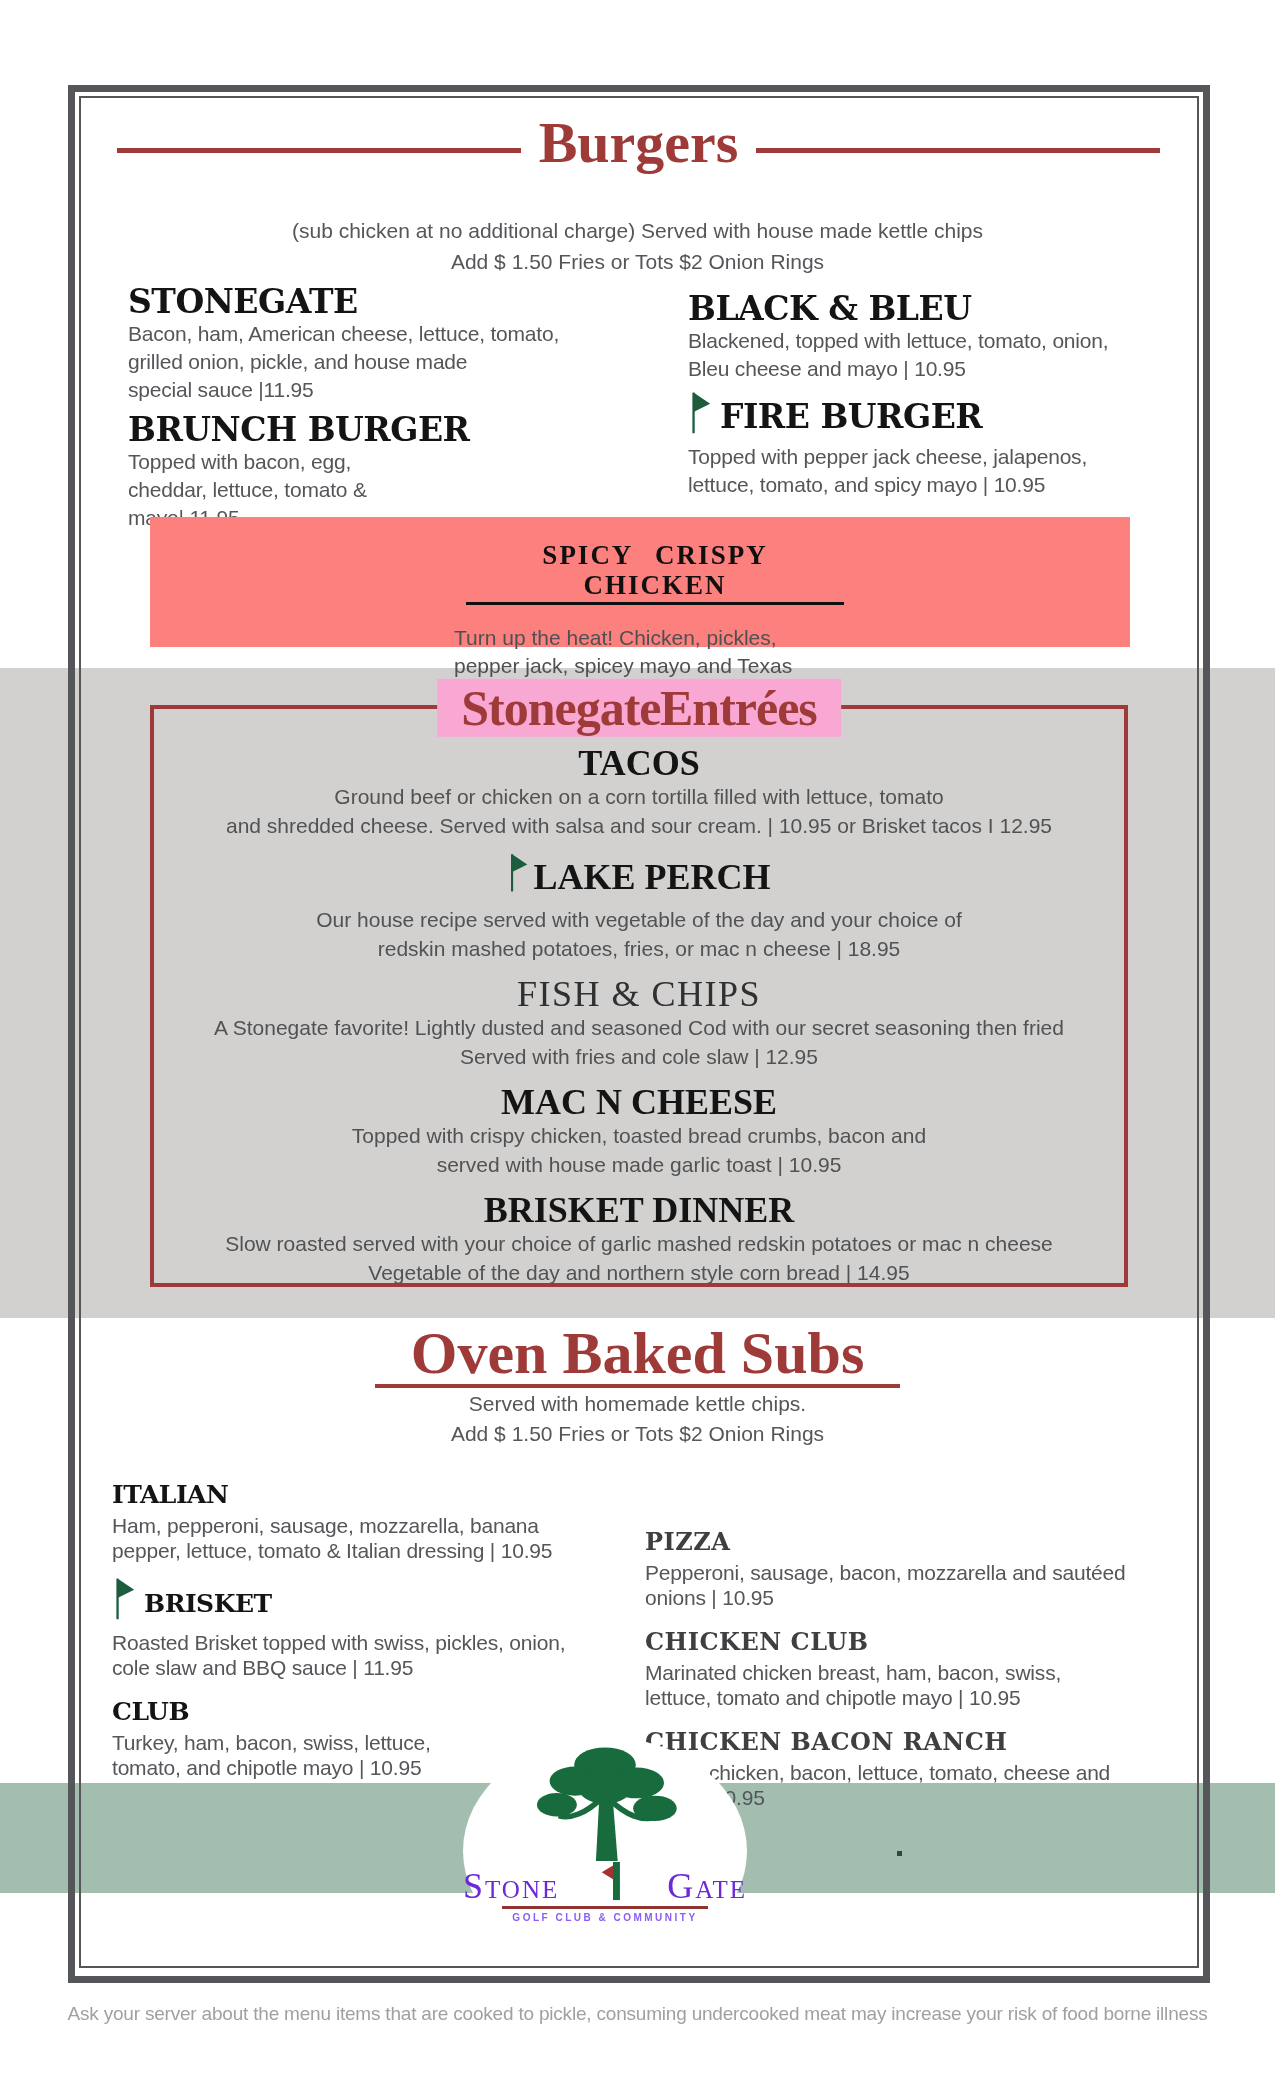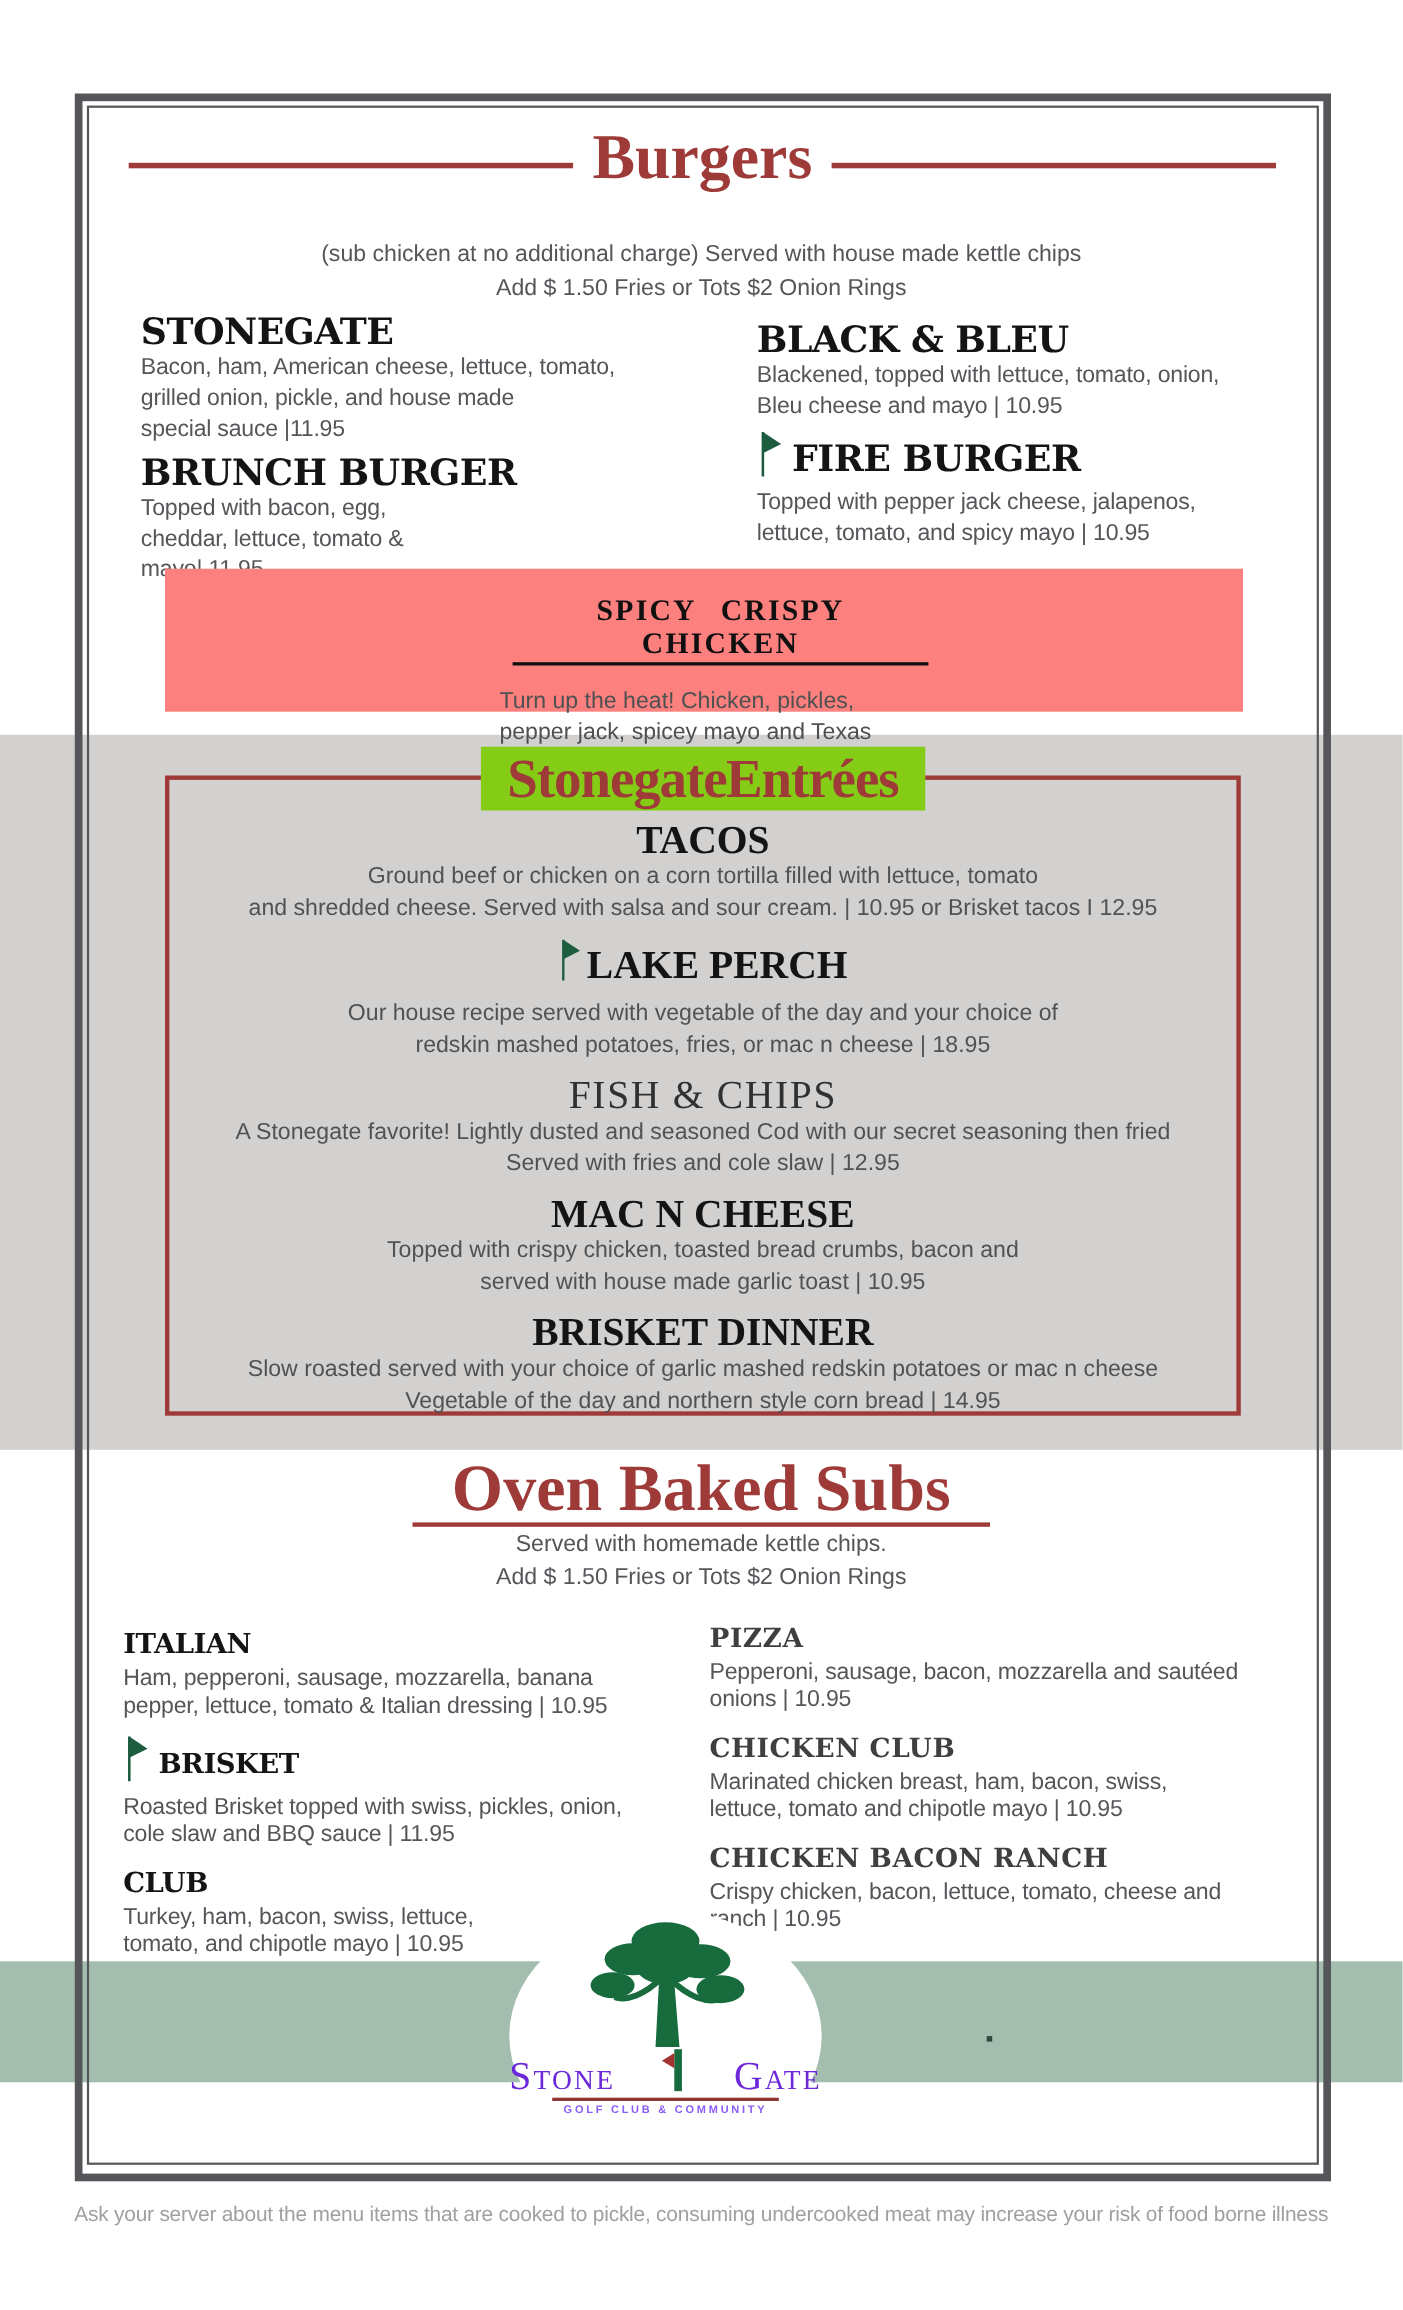--- a/index.html
+++ b/index.html
@@ -46,38 +46,38 @@
   .pink-title { display:inline-block; font-family:"Liberation Serif", serif; font-weight:700;
     font-size:27px; line-height:30px; color:#101010; letter-spacing:2px; word-spacing:14px;
     border-bottom:3px solid #101010; padding:0 2px 2px; margin:16px; }
   .pink-desc { text-align:left; font-size:21px; line-height:28px; color:#4F5052; margin:3px 0 0 4px;
     white-space:pre-line; }
 
   
   .entrees-box { position:absolute; left:150px; top:705px; width:978px; height:582px;
     border:4px solid #9E3B39; box-sizing:border-box; text-align:center; }
   .entrees-title { position:absolute; top:0; left:50%; transform:translate(-50%,-52%);
-    background:#84cc16; padding:0 24px; margin:0; white-space:nowrap;
+    background:#f9a8d4; padding:0 24px; margin:0; white-space:nowrap;
     font-family:"Liberation Serif", serif; font-weight:700; font-size:50px; color:#9E3B39;
     word-spacing:-12px; letter-spacing:-1px; }
   .e-item { margin-top:15px; }
   .e-item.first { margin-top:38px; }
   .e-name { font-family:"Liberation Serif", serif; font-weight:700; font-size:36px; line-height:33px;
     color:#141414; margin:0; display:inline-flex; align-items:center; gap:4px; }
   .e-name.light { font-weight:400; color:#2F3032; letter-spacing:1.5px; }
   .e-desc { font-size:21px; line-height:29px; color:#515254; margin:2px 0 0; white-space:pre-line; }
 
   
   .subs-head { position:absolute; left:0; top:1322px; width:1275px; text-align:center; }
   .subs-title { display:inline-block; font-family:"Liberation Serif", serif; font-weight:700;
     font-size:60px; line-height:62px; color:#9E3B39; border-bottom:4px solid #9E3B39;
     padding:0 36px 0; margin:0; }
   .subs-notes { font-size:21px; line-height:30px; color:#55565A; margin-top:1px; }
   .s-col-left  { position:absolute; left:112px; top:1480px; width:515px; }
-  .s-col-right { position:absolute; left:645px; top:1474px; width:525px; }
+  .s-col-right { position:absolute; left:645px; top:1527px; width:525px; }
   .s-name { font-family:"DejaVu Serif", serif; font-weight:700; font-size:25px; line-height:29px;
     color:#141414; margin:0; letter-spacing:-0.5px; }
   .s-name.gray { color:#3E3F41; letter-spacing:0.5px; font-size:24px; }
   .s-desc { font-size:21px; line-height:25px; color:#55565A; margin:4px 0 17px;
     white-space:pre-line; letter-spacing:-0.2px; }
 
   
   .logo { position:absolute; left:463px; top:1737px; width:284px; height:228px;
     background:#ffffff; border-radius:50%; text-align:center; z-index:3; }
   .logo-tree { margin-top:6px; height:118px; }

